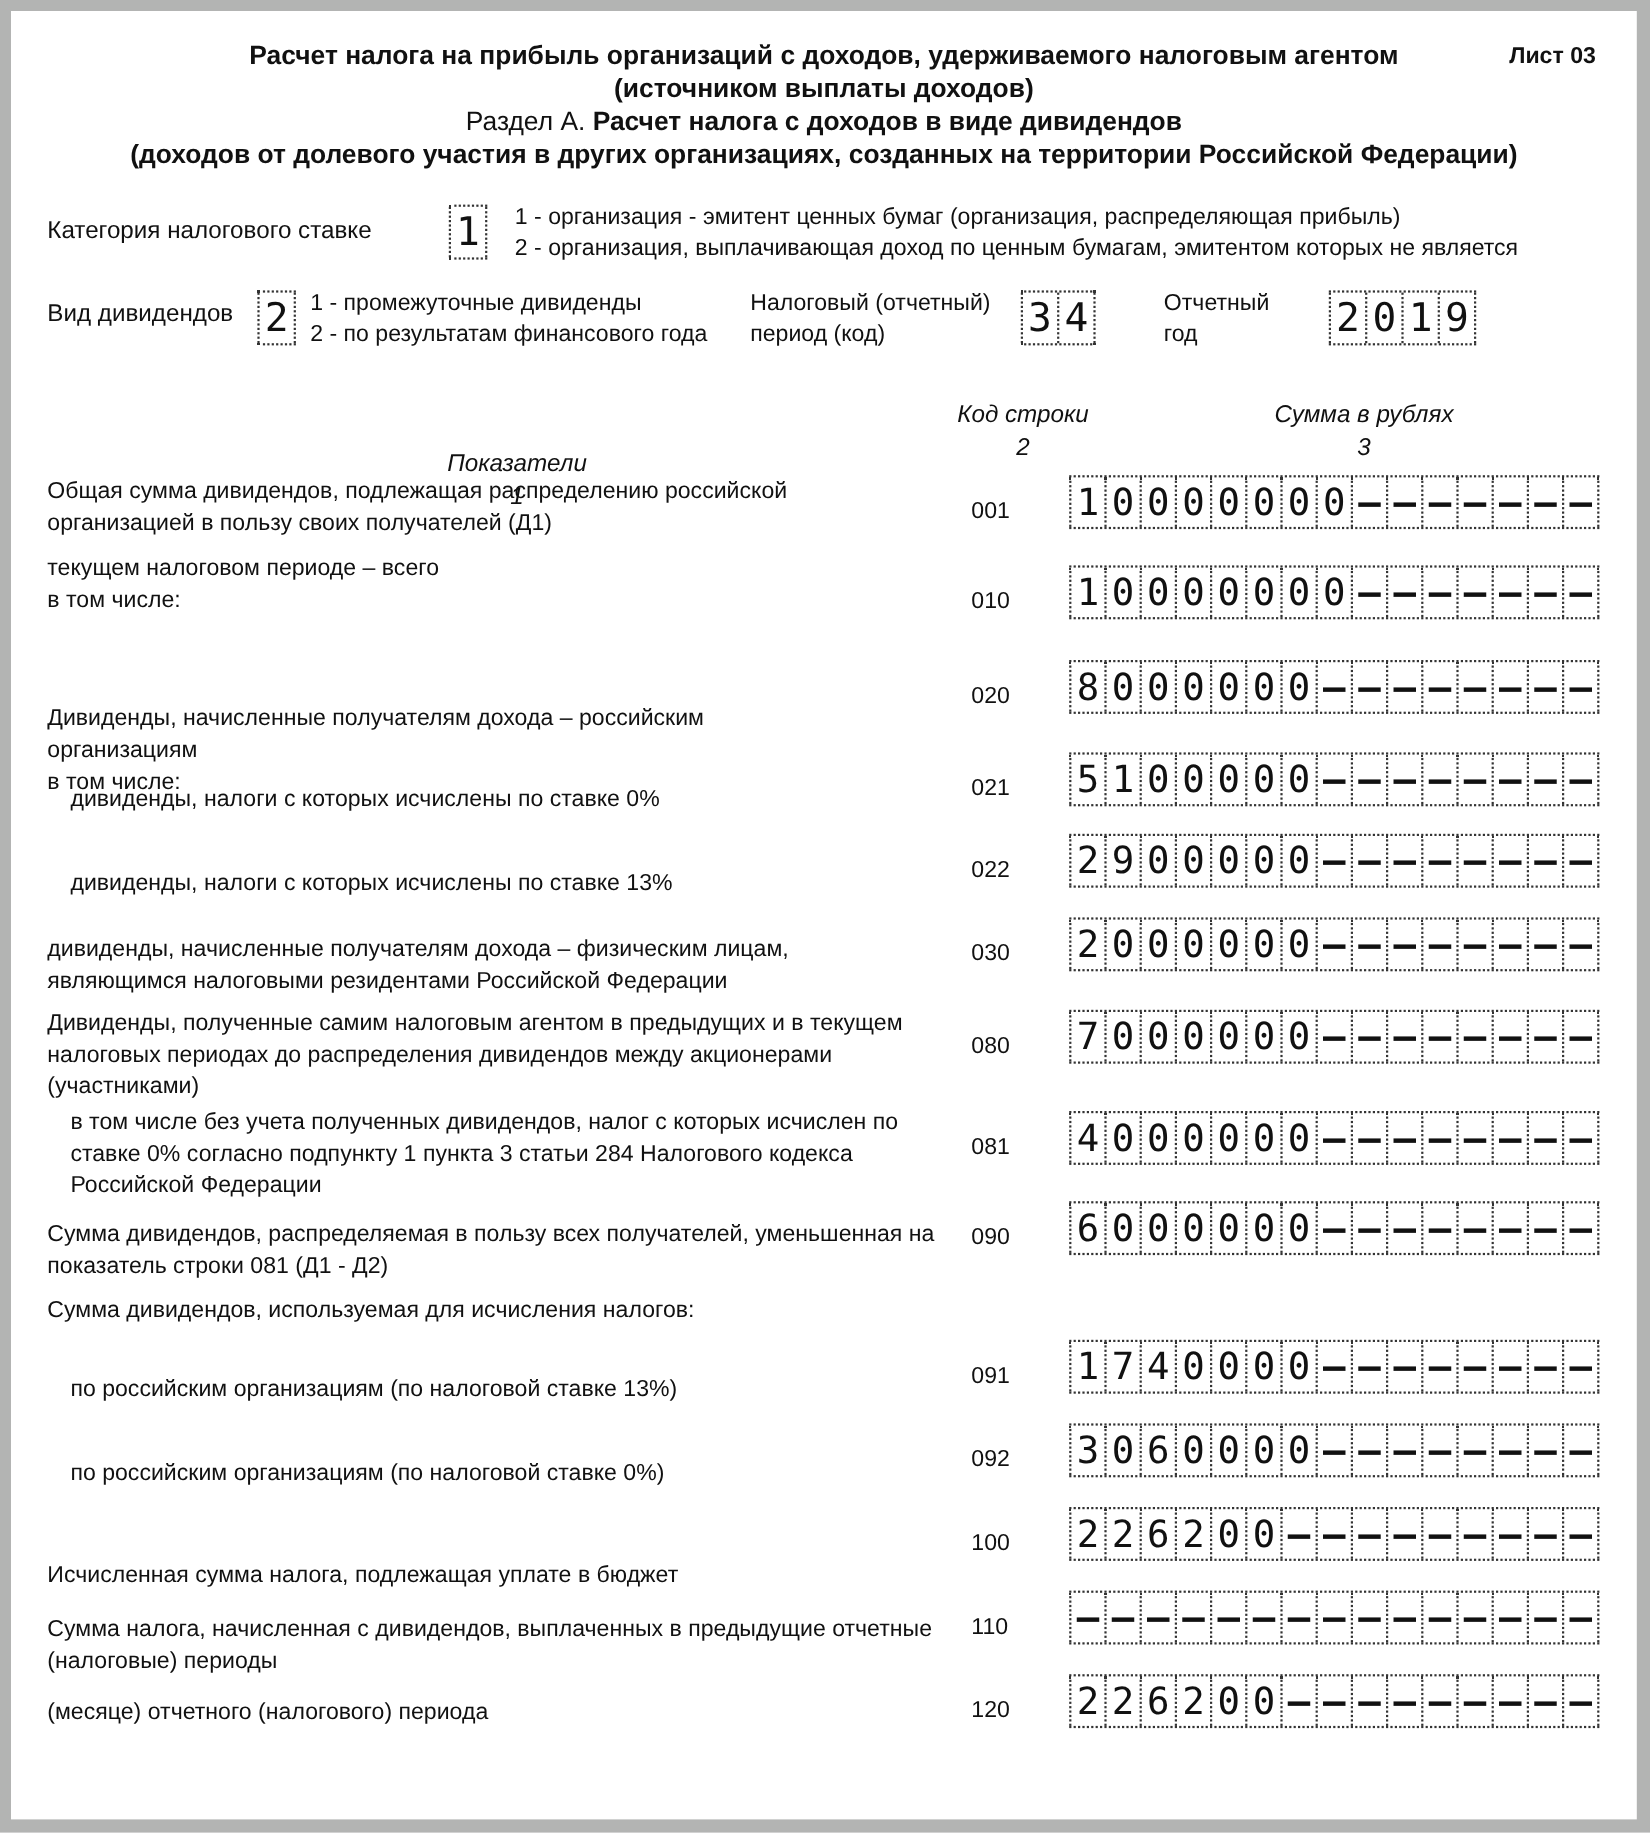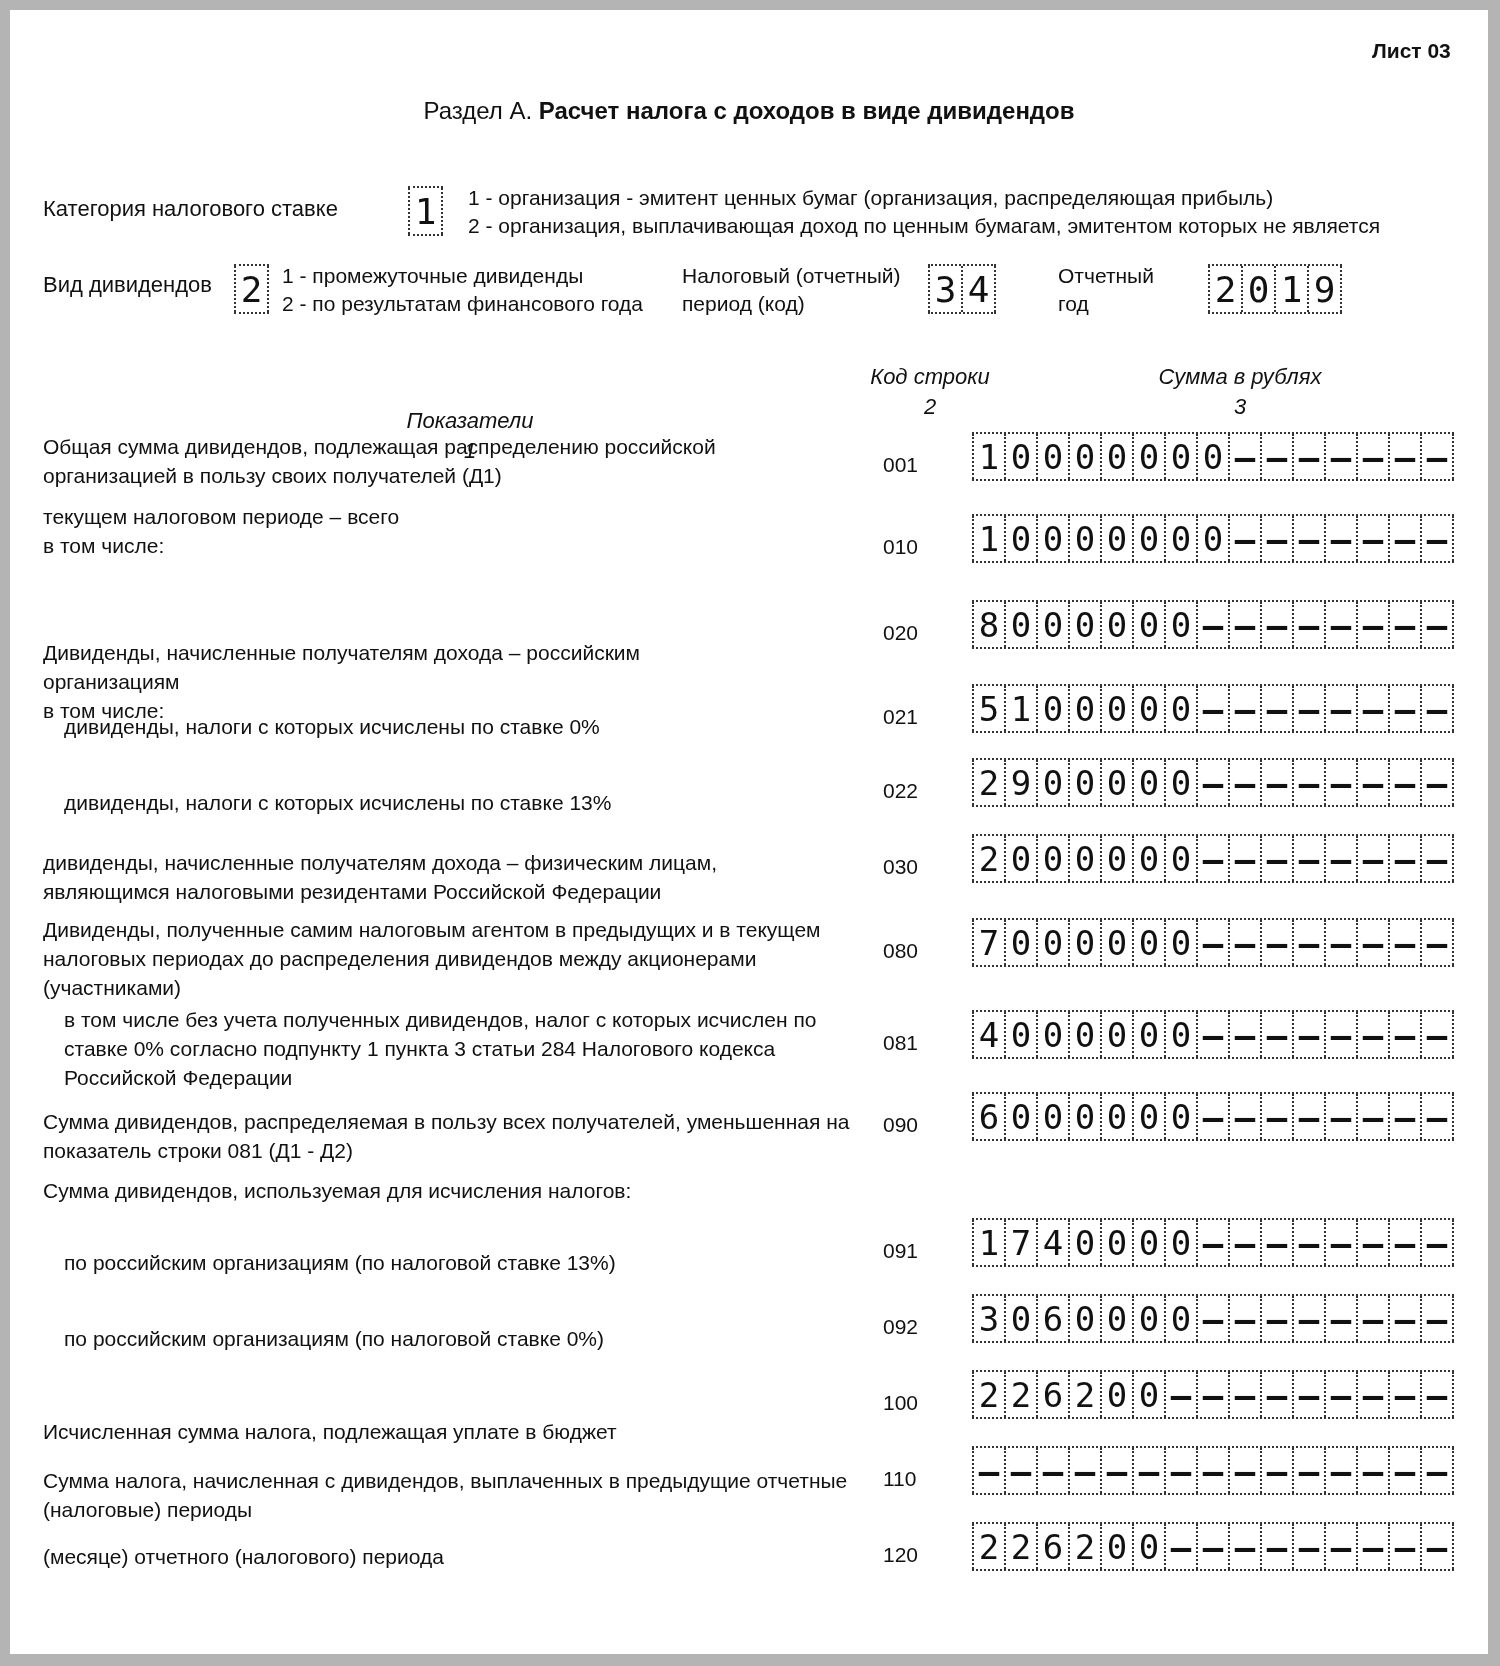--- a/index.html
+++ b/index.html
@@ -17,25 +17,30 @@
   .amt .cell.dash{font-size:34px;font-weight:bold;}
   .small .cell{height:46px;font-size:36px;}
   .code{position:absolute;font-size:21px;width:60px;}
   .lbl{position:absolute;font-size:21px;line-height:29px;width:880px;}
 </style>
 </head>
 <body>
 
 <div class="page">
 
+  <div class="abs title-b c" style="left:0;top:26px;width:1478px;">
+    <div>Расчет налога на прибыль организаций с доходов, удерживаемого налоговым агентом</div>
+    <div>(источником выплаты доходов)</div>
+  </div>
   <div class="abs title-b" style="left:1362px;top:26px;font-size:21px;">Лист 03</div>
   <div class="abs c" style="left:0;top:86px;width:1478px;font-size:24px;line-height:30px;">
     <span>Раздел А.</span>
     <b>Расчет налога с доходов в виде дивидендов</b>
   </div>
+  <div class="abs title-b c" style="left:0;top:116px;width:1478px;">(доходов от долевого участия в других организациях, созданных на территории Российской Федерации)</div>
 
   <div class="abs" style="left:33px;top:186px;font-size:22px;">Категория налогового ставке</div>
   <div class="boxrow small" style="left:398px;top:176px;">
     <div class="cell" style="width:31px;">1</div>
   </div>
   <div class="abs t20" style="left:458px;top:174px;">
     <div>1 - организация - эмитент ценных бумаг (организация, распределяющая прибыль)</div>
     <div>2 - организация, выплачивающая доход по ценным бумагам, эмитентом которых не является</div>
   </div>
 

